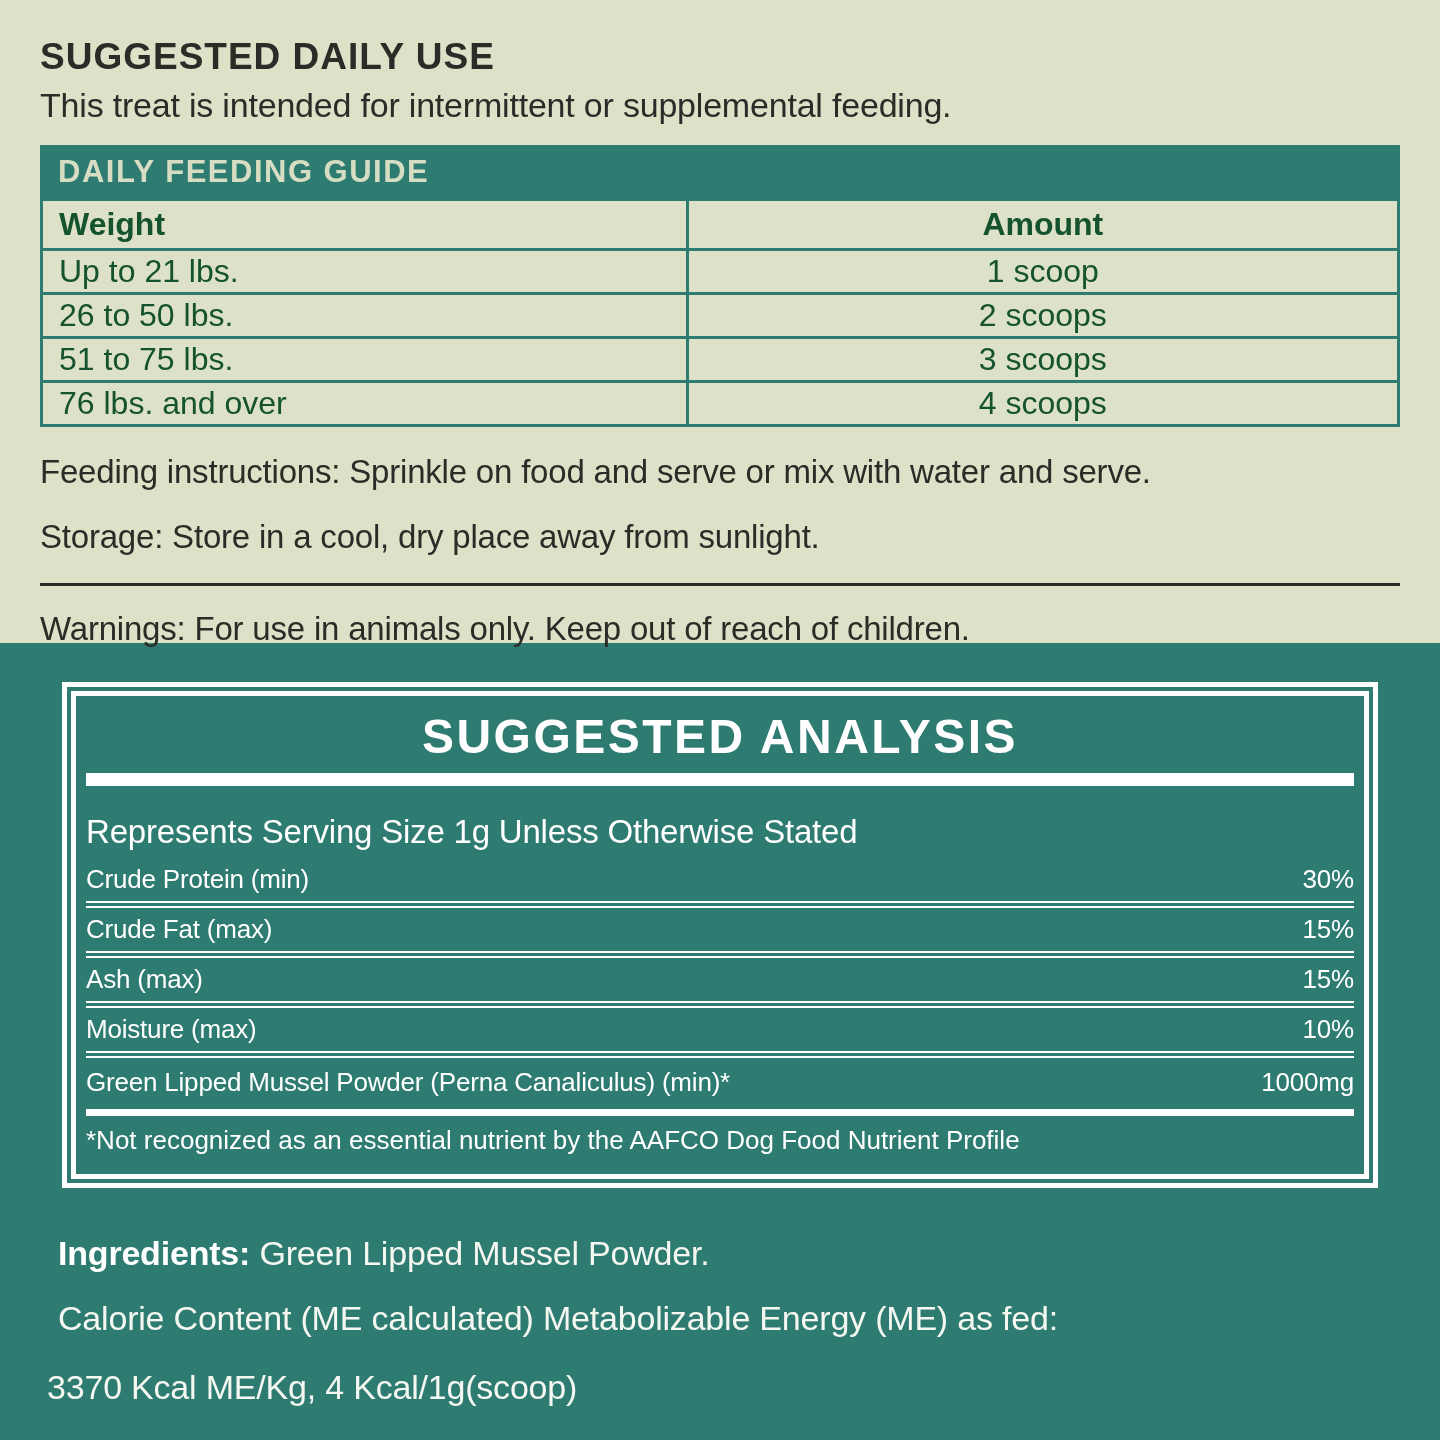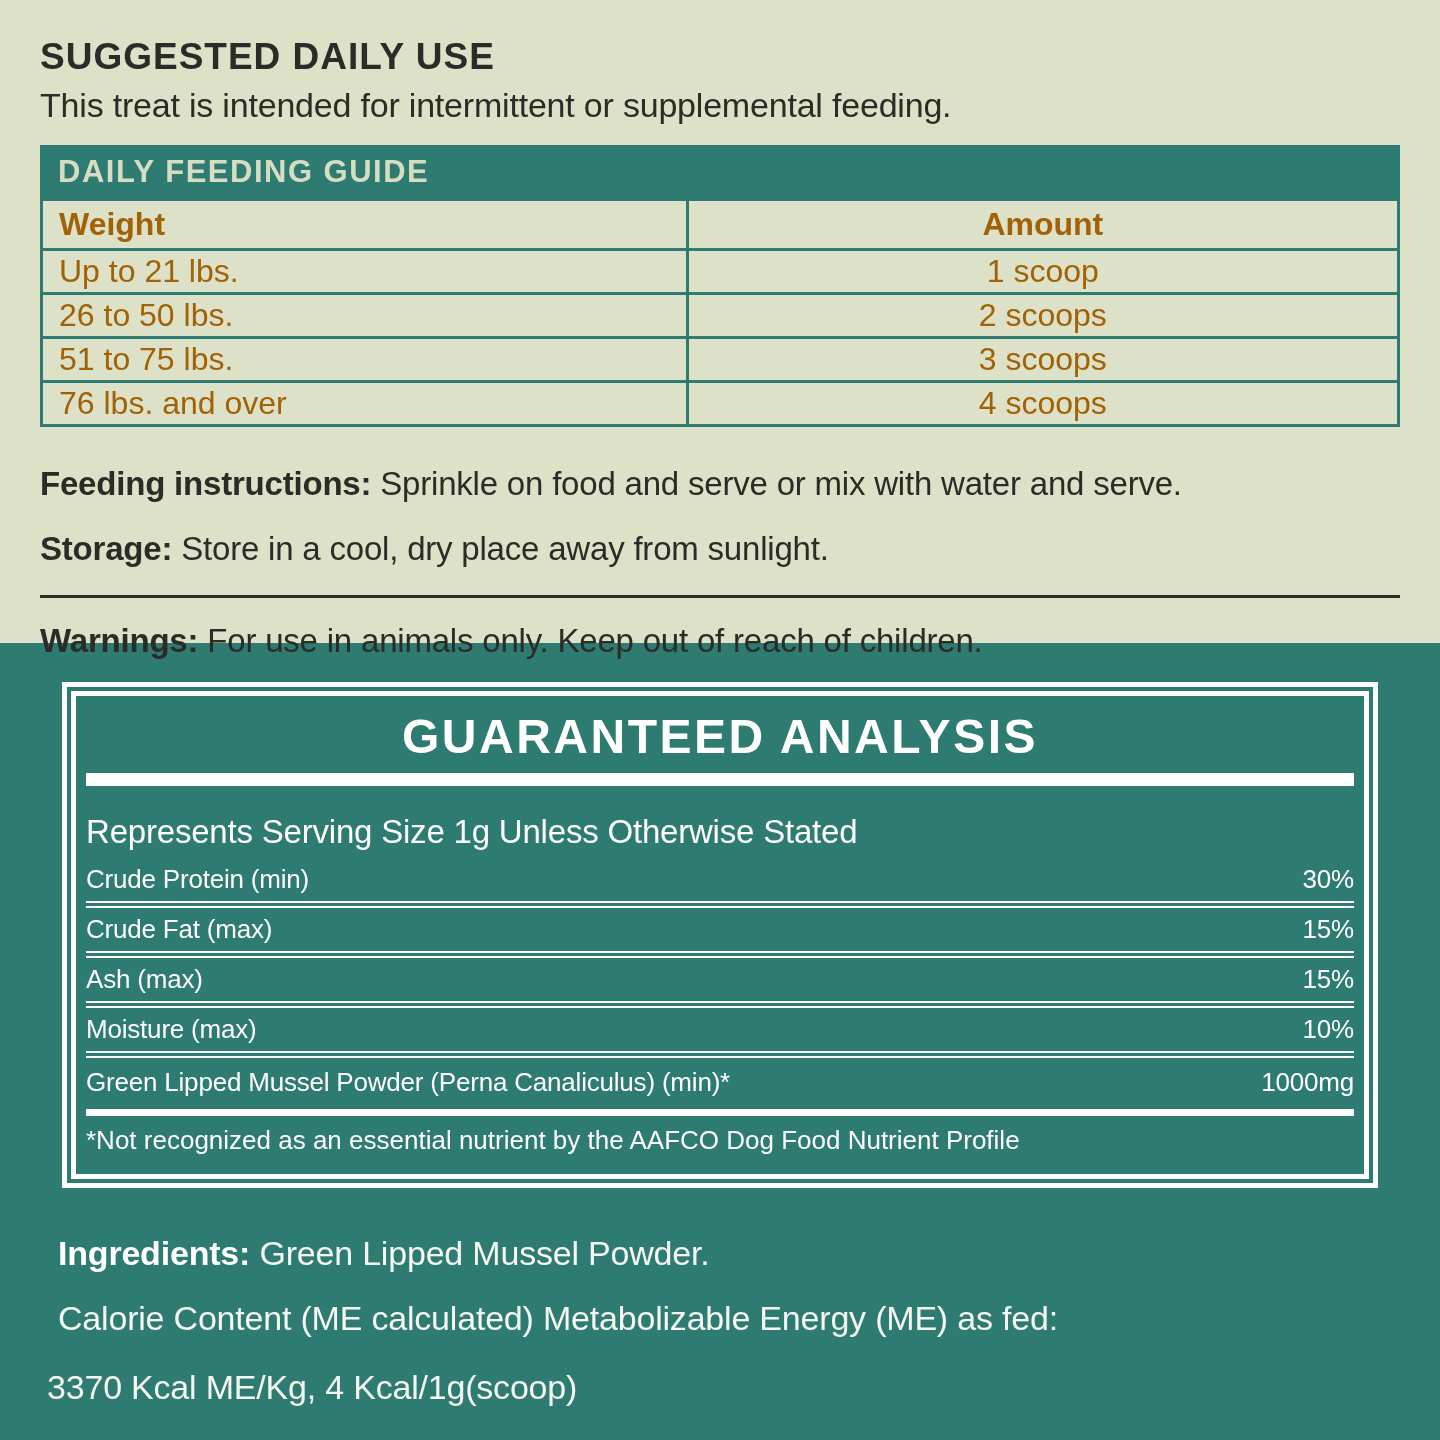--- a/index.html
+++ b/index.html
@@ -12,38 +12,38 @@
   
   .top-section{
     background:#dde1c7;height:643px;box-sizing:border-box;
     padding:36px 40px 0;color:#2b2b27;
   }
   .sdu-heading{
     font-size:37px;font-weight:bold;letter-spacing:1px;margin:0 0 8px;
   }
   .sdu-intro{font-size:34px;margin:0 0 20px;letter-spacing:-0.2px;}
 
-  .feeding-guide{margin-bottom:38px;}
+  .feeding-guide{margin-bottom:26px;}
   .fg-titlebar{
     background:#2e7b71;color:#d6ddc2;font-weight:bold;font-size:31px;
     letter-spacing:1.5px;height:53px;display:flex;align-items:center;
     padding:0 18px;box-sizing:border-box;
   }
   table.fg-table{width:100%;border-collapse:collapse;table-layout:fixed;}
   .fg-table th,.fg-table td{
-    border:3px solid #2e7b71;font-size:32px;color:#a16207;
+    border:3px solid #2e7b71;font-size:32px;color:#14532d;
     overflow:hidden;white-space:nowrap;
   }
   .fg-table th{text-align:left;font-weight:bold;padding:5px 16px;height:36px;}
   .fg-table td{padding:2px 16px;height:34px;}
   .fg-table .col-weight{width:45%;}
   .fg-table th.amount-h,.fg-table td.amount-c{text-align:center;}
 
   .info-line{font-size:33px;letter-spacing:-0.2px;margin:0 0 27px;}
-  .info-line b{font-weight:bold;}
+  .info-line b{font-weight:normal;}
   .divider-rule{border:none;border-top:3px solid #2b2b27;margin:0 0 24px;}
 
   
   .bottom-section{
     background:#2e7b71;height:797px;box-sizing:border-box;
     padding-top:39px;color:#ffffff;
   }
   .ga-box{
     width:1316px;margin:0 auto;border:5px solid #fff;padding:4px;
     box-sizing:border-box;
@@ -110,21 +110,21 @@
   <p class="info-line"><b>Storage:</b><span> Store in a cool, dry place away from sunlight.</span></p>
 
   <hr class="divider-rule">
 
   <p class="info-line"><b>Warnings:</b><span> For use in animals only. Keep out of reach of children.</span></p>
 </div>
 
 <div class="bottom-section">
   <div class="ga-box">
     <div class="ga-inner">
-      <div class="ga-title">GUARANTEED ANALYSIS</div>
+      <div class="ga-title">SUGGESTED ANALYSIS</div>
       <div class="ga-rule-thick"></div>
       <div class="ga-serving">Represents Serving Size 1g Unless Otherwise Stated</div>
 
       <div class="ga-row">
         <span>Crude Protein (min)</span>
         <span>30%</span>
       </div>
       <div class="ga-row">
         <span>Crude Fat (max)</span>
         <span>15%</span>

